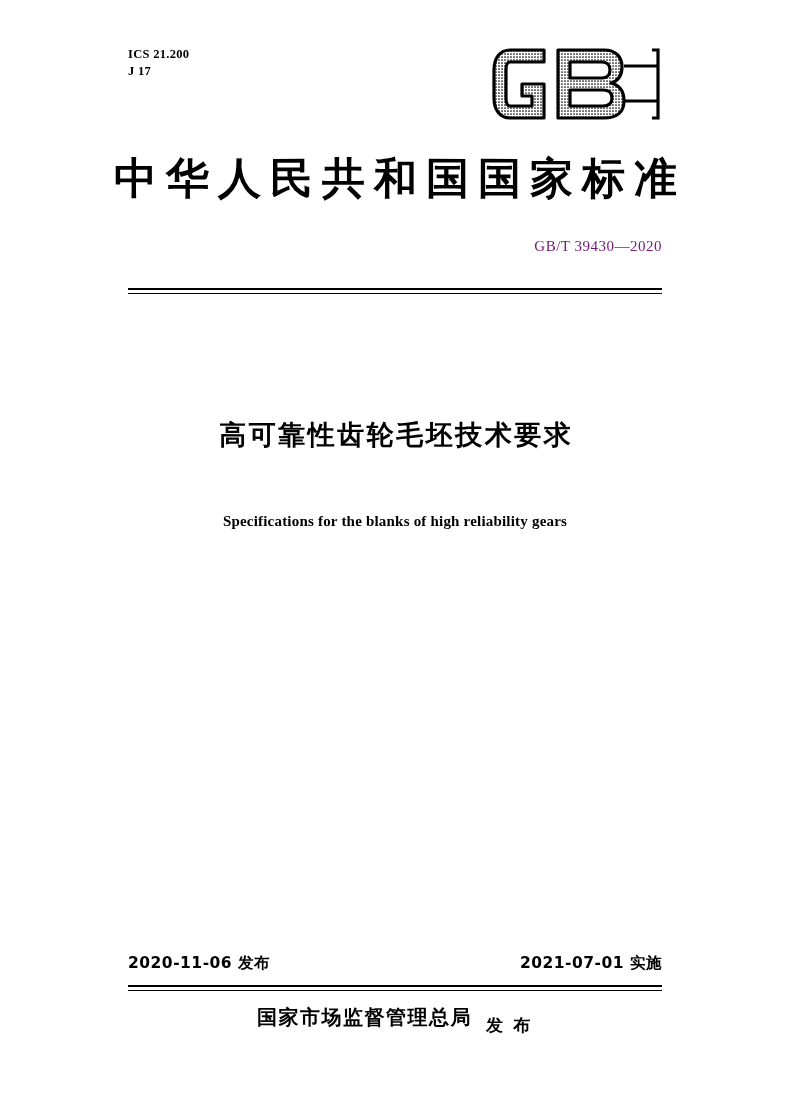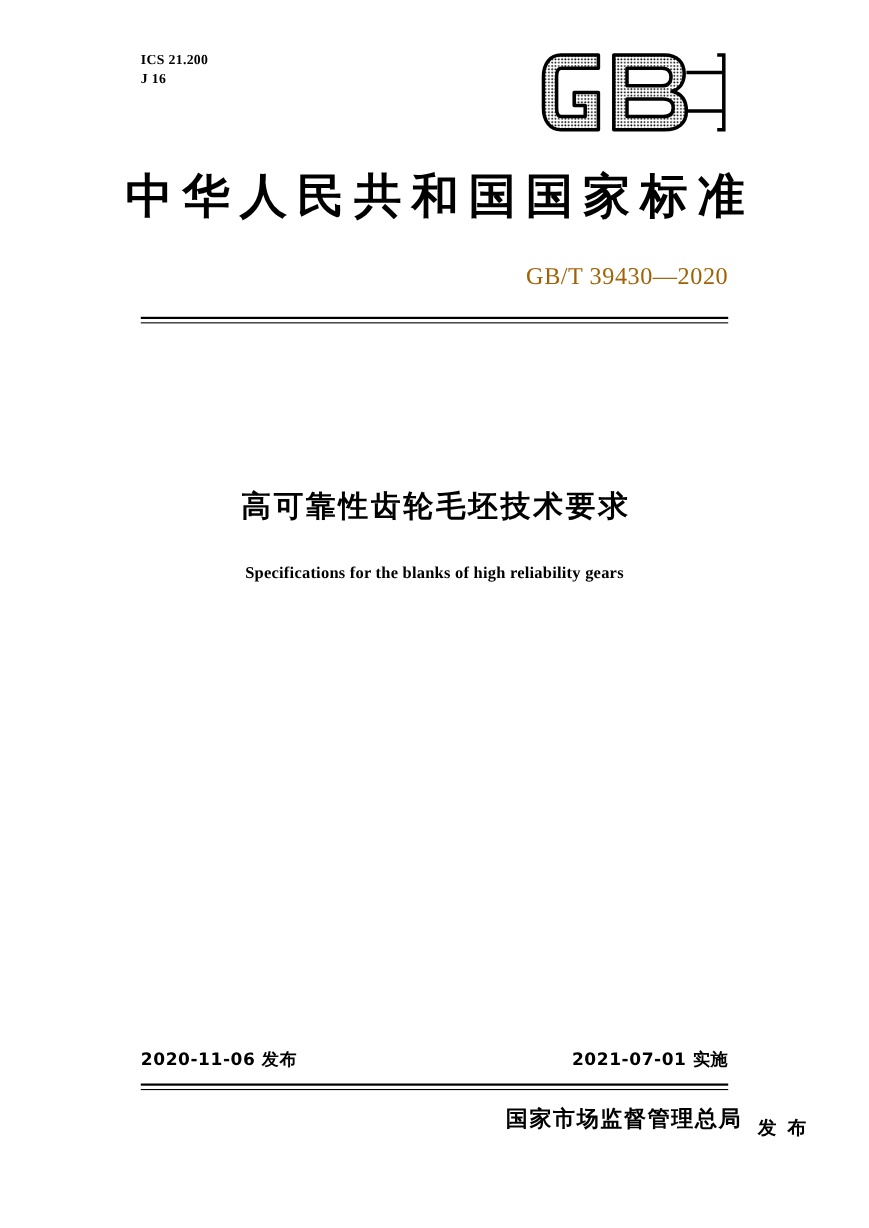--- a/index.html
+++ b/index.html
@@ -59,23 +59,23 @@
     padding-left: 10px;
     color: #000;
   }
 
   
   .std-number {
     position: absolute;
     right: 74px;
     top: 238px;
     font-family: "Liberation Serif", serif;
-    font-size: 22px;
+    font-size: 15px;
     letter-spacing: 0.5px;
-    color: #a16207;
+    color: #701a75;
   }
 
   
   .rule-top {
     position: absolute;
     left: 74px;
     right: 74px;
     top: 288px;
     border-top: 2.2px solid #000;
   }
@@ -85,21 +85,21 @@
     right: 74px;
     top: 293px;
     border-top: 0.8px solid #000;
   }
 
   
   .doc-title-cn {
     position: absolute;
     left: 0;
     right: 0;
-    top: 442px;
+    top: 417px;
     text-align: center;
     font-family: "DejaVu Sans", sans-serif;
     font-weight: bold;
     font-size: 27px;
     letter-spacing: 2.5px;
     padding-left: 2.5px;
   }
   .doc-title-en {
     position: absolute;
     left: 0;
@@ -146,21 +146,21 @@
     border-top: 0.8px solid #000;
   }
 
   
   .publisher {
     position: absolute;
     left: 0;
     right: 0;
     top: 998px;
     display: flex;
-    justify-content: flex-end;
+    justify-content: center;
     align-items: center;
   }
   .publisher-names {
     font-family: "DejaVu Sans", sans-serif;
     font-weight: bold;
     font-size: 20px;
     line-height: 1.35;
     letter-spacing: 1.5px;
     text-align: center;
   }
@@ -173,21 +173,21 @@
     padding-top: 16px;
   }
 </style>
 </head>
 <body>
 
 <div class="page">
 
   <div class="ics-block">
     <div class="ics-line">ICS 21.200</div>
-    <div class="ics-line">J 16</div>
+    <div class="ics-line">J 17</div>
   </div>
 
   <div class="gb-logo">
     <svg viewBox="0 0 170 80" width="170" height="80" aria-hidden="true">
       <defs>
         <pattern id="hatch" width="3" height="3" patternUnits="userSpaceOnUse">
           <rect width="3" height="3" fill="#ffffff"></rect>
           <circle cx="1" cy="1" r="0.85" fill="#000000"></circle>
         </pattern>
       </defs>

